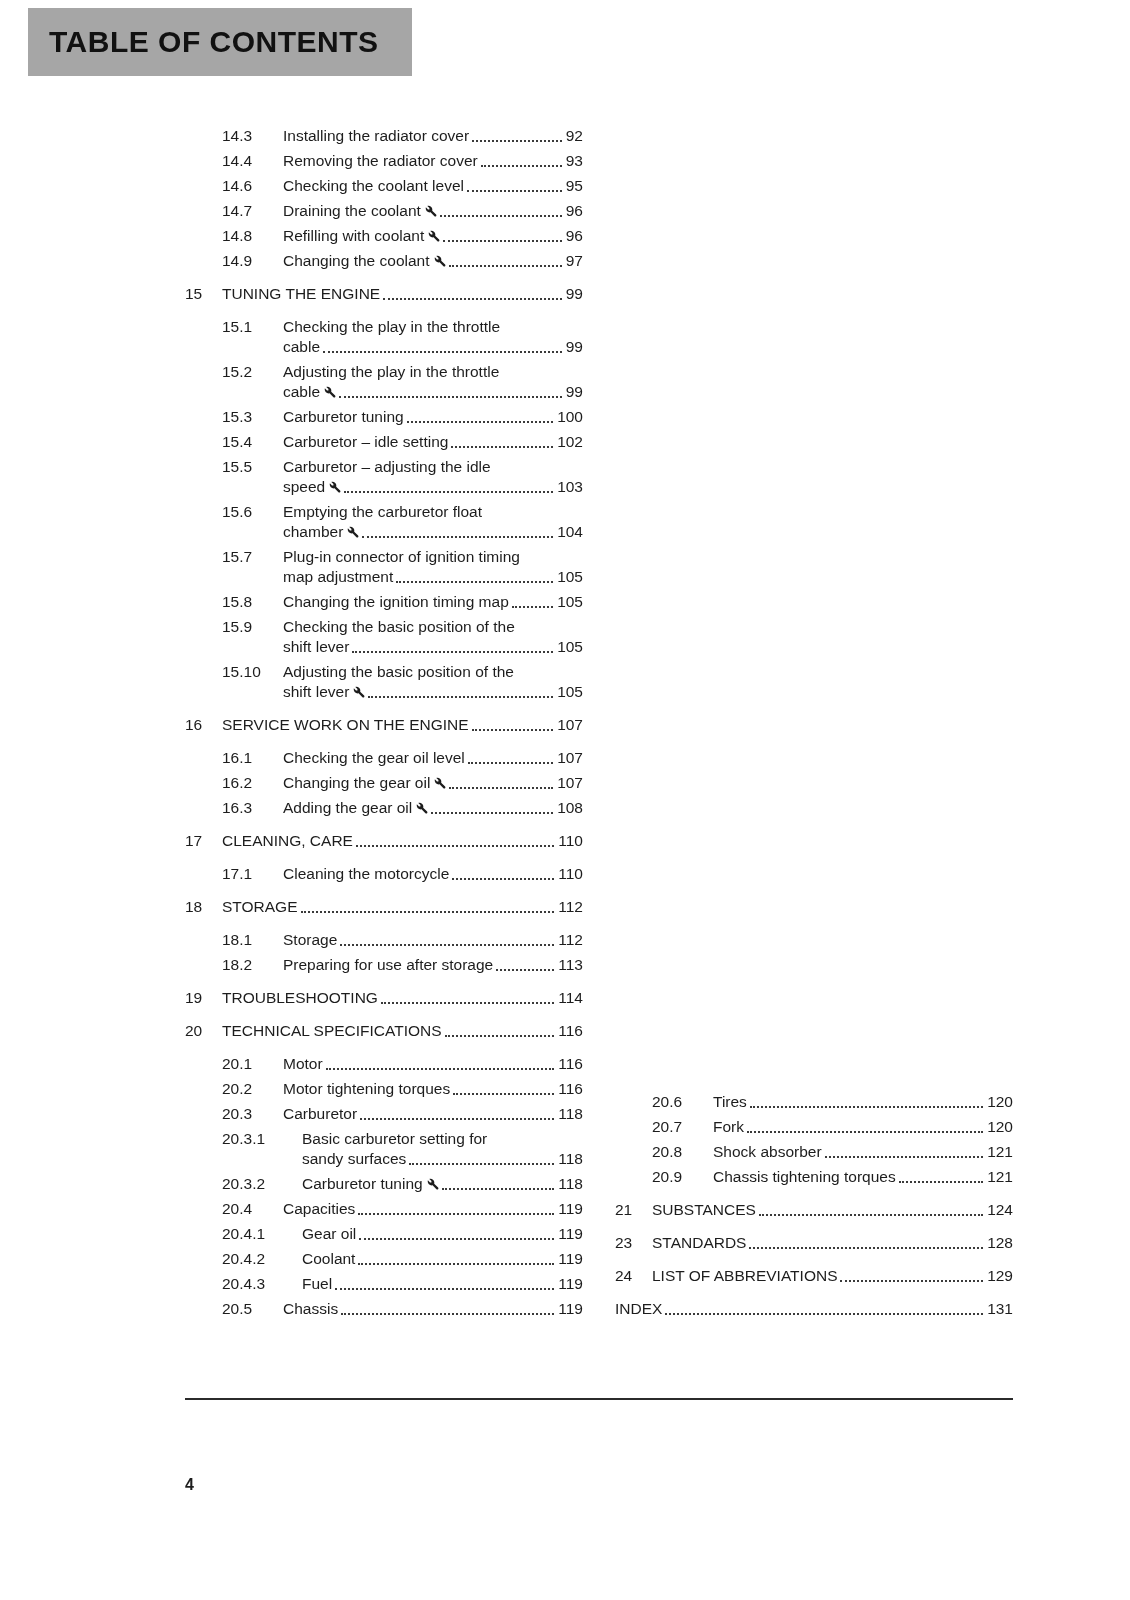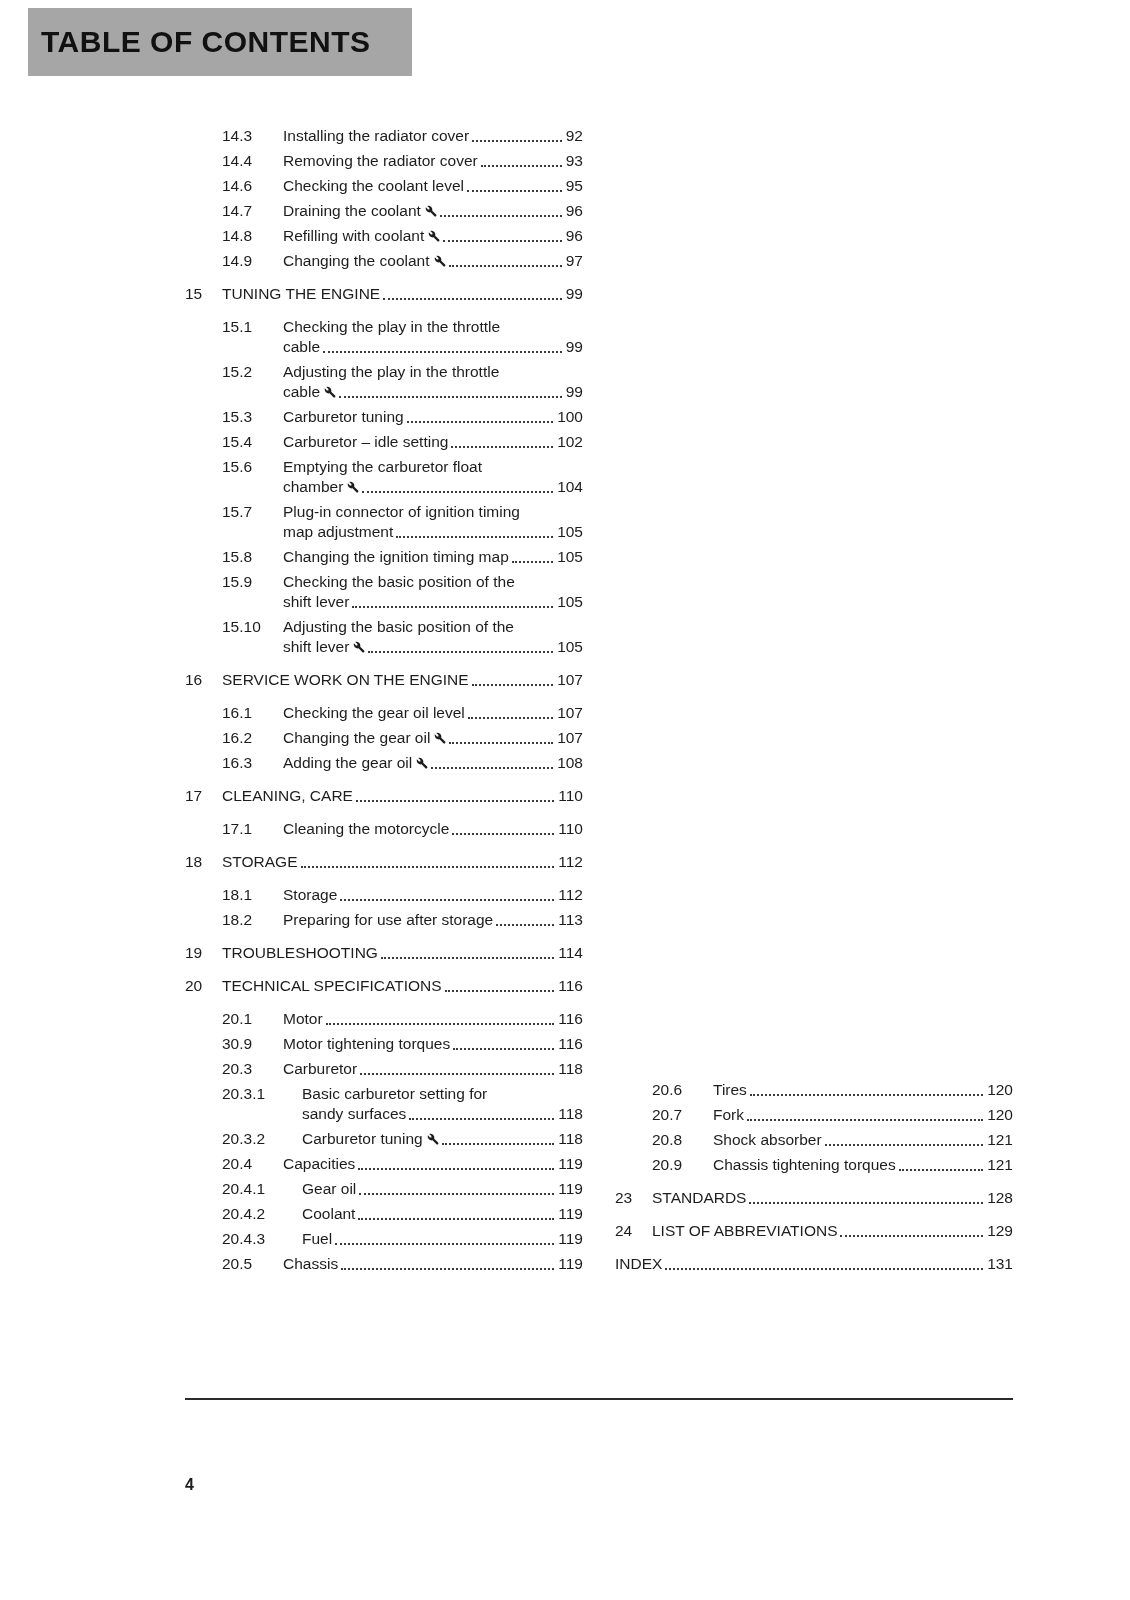--- a/index.html
+++ b/index.html
@@ -20,21 +20,21 @@
   }
   .header-band {
     position: absolute;
     top: 8px;
     left: 28px;
     width: 384px;
     height: 68px;
     background: var(--header-bg, #a6a6a6);
     display: flex;
     align-items: center;
-    padding-left: 13px;
+    padding-left: 21px;
   }
   .header-band .title {
     font-size: 30px;
     font-weight: bold;
     letter-spacing: 0.5px;
     color: #111111;
     white-space: nowrap;
   }
   .content {
     position: absolute;
@@ -217,20 +217,33 @@
           <span class="num">15.4</span>
           <div class="entry">
             <div class="last">
               <span class="t">Carburetor – idle setting</span>
               <span class="dots"></span>
               <span class="pg">102</span>
             </div>
           </div>
         </div>
         <div class="toc-row lv2">
+          <span class="num">15.5</span>
+          <div class="entry">
+            <div class="pre">Carburetor – adjusting the idle</div>
+            <div class="last">
+              <span class="t">speed<svg class="wrench-svg" viewBox="0 0 16 16" aria-hidden="true">
+                  <path d="M3.1 1.2 L5.9 4 L5.9 5.9 L4 5.9 L1.2 3.1 C0.6 4.9 1.1 7 2.5 8.4 C3.8 9.7 5.7 10.1 7.4 9.7 L12.6 14.9 C13.2 15.5 14.2 15.5 14.8 14.9 C15.4 14.3 15.4 13.3 14.8 12.7 L9.6 7.5 C10.1 5.8 9.6 3.9 8.3 2.6 C6.9 1.2 4.9 0.7 3.1 1.2 Z"></path>
+                </svg></span>
+              <span class="dots"></span>
+              <span class="pg">103</span>
+            </div>
+          </div>
+        </div>
+        <div class="toc-row lv2">
           <span class="num">15.6</span>
           <div class="entry">
             <div class="pre">Emptying the carburetor float</div>
             <div class="last">
               <span class="t">chamber<svg class="wrench-svg" viewBox="0 0 16 16" aria-hidden="true">
                   <path d="M3.1 1.2 L5.9 4 L5.9 5.9 L4 5.9 L1.2 3.1 C0.6 4.9 1.1 7 2.5 8.4 C3.8 9.7 5.7 10.1 7.4 9.7 L12.6 14.9 C13.2 15.5 14.2 15.5 14.8 14.9 C15.4 14.3 15.4 13.3 14.8 12.7 L9.6 7.5 C10.1 5.8 9.6 3.9 8.3 2.6 C6.9 1.2 4.9 0.7 3.1 1.2 Z"></path>
                 </svg></span>
               <span class="dots"></span>
               <span class="pg">104</span>
             </div>
@@ -399,21 +412,21 @@
           <span class="num">20.1</span>
           <div class="entry">
             <div class="last">
               <span class="t">Motor</span>
               <span class="dots"></span>
               <span class="pg">116</span>
             </div>
           </div>
         </div>
         <div class="toc-row lv2">
-          <span class="num">30.9</span>
+          <span class="num">20.2</span>
           <div class="entry">
             <div class="last">
               <span class="t">Motor tightening torques</span>
               <span class="dots"></span>
               <span class="pg">116</span>
             </div>
           </div>
         </div>
         <div class="toc-row lv2">
           <span class="num">20.3</span>
@@ -530,20 +543,30 @@
             </div>
           </div>
         </div>
         <div class="toc-row lv2">
           <span class="num">20.9</span>
           <div class="entry">
             <div class="last">
               <span class="t">Chassis tightening torques</span>
               <span class="dots"></span>
               <span class="pg">121</span>
+            </div>
+          </div>
+        </div>
+        <div class="toc-row lv1">
+          <span class="num">21</span>
+          <div class="entry">
+            <div class="last">
+              <span class="t">SUBSTANCES</span>
+              <span class="dots"></span>
+              <span class="pg">124</span>
             </div>
           </div>
         </div>
         <div class="toc-row lv1">
           <span class="num">23</span>
           <div class="entry">
             <div class="last">
               <span class="t">STANDARDS</span>
               <span class="dots"></span>
               <span class="pg">128</span>

